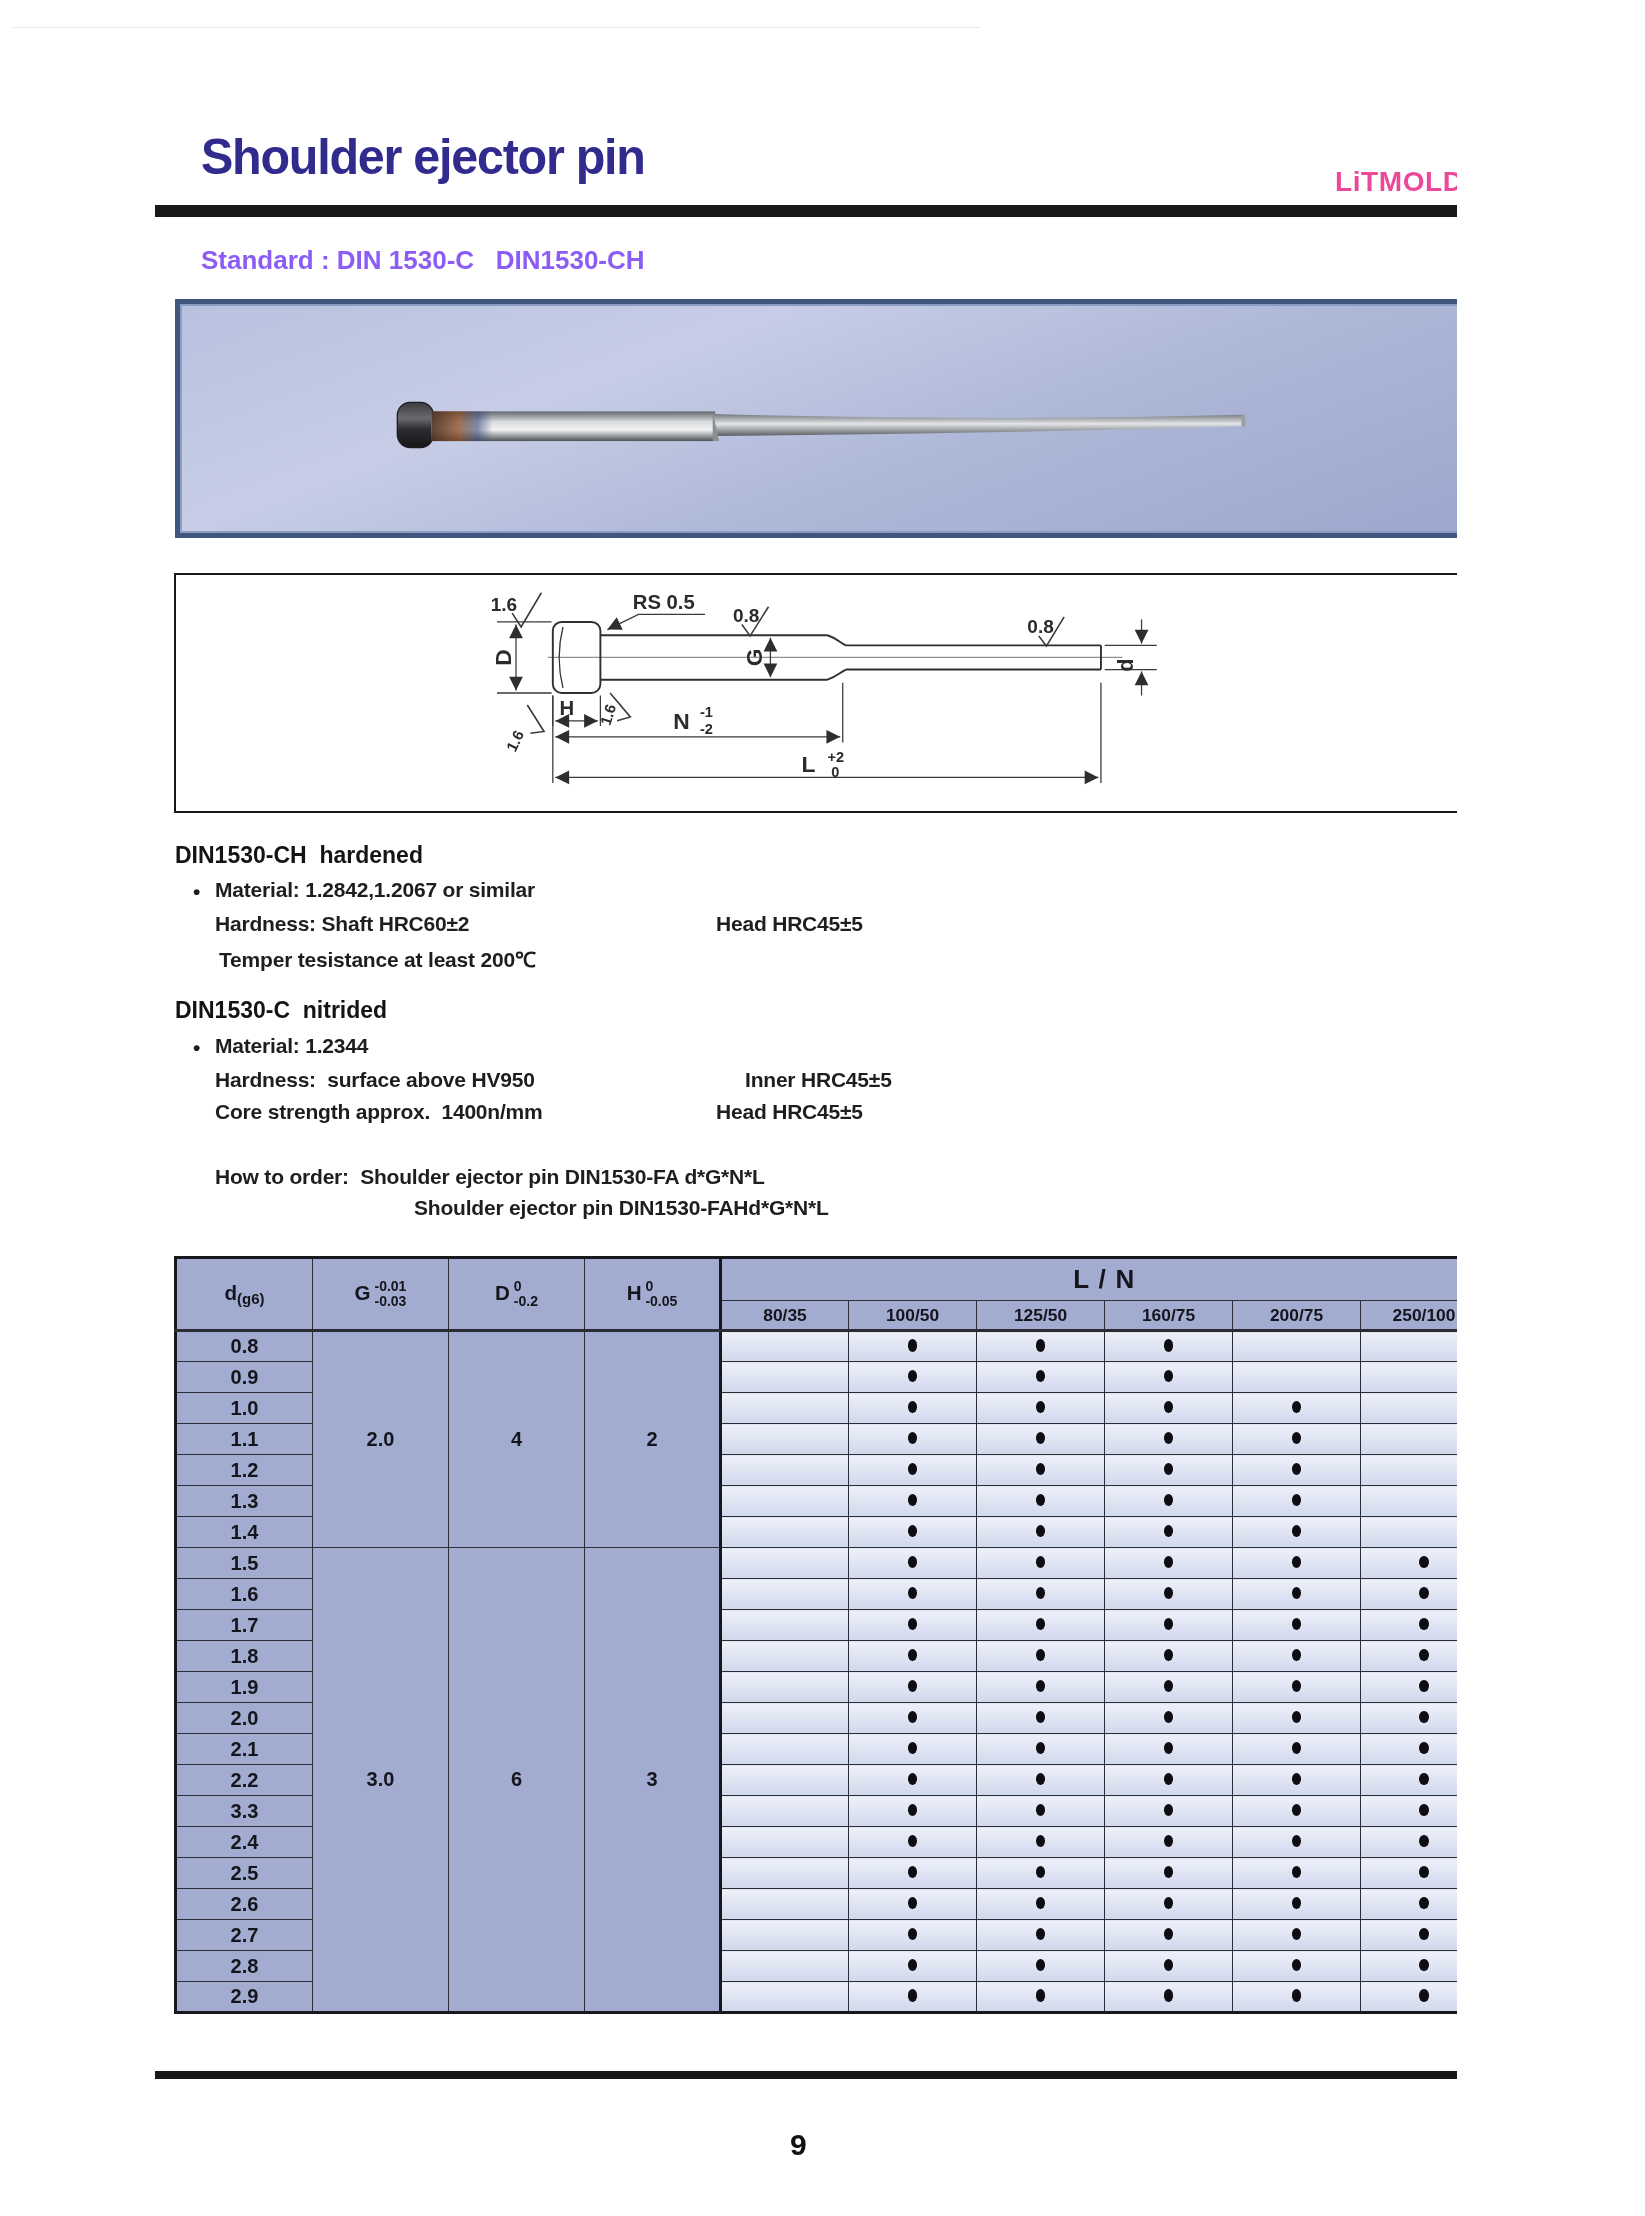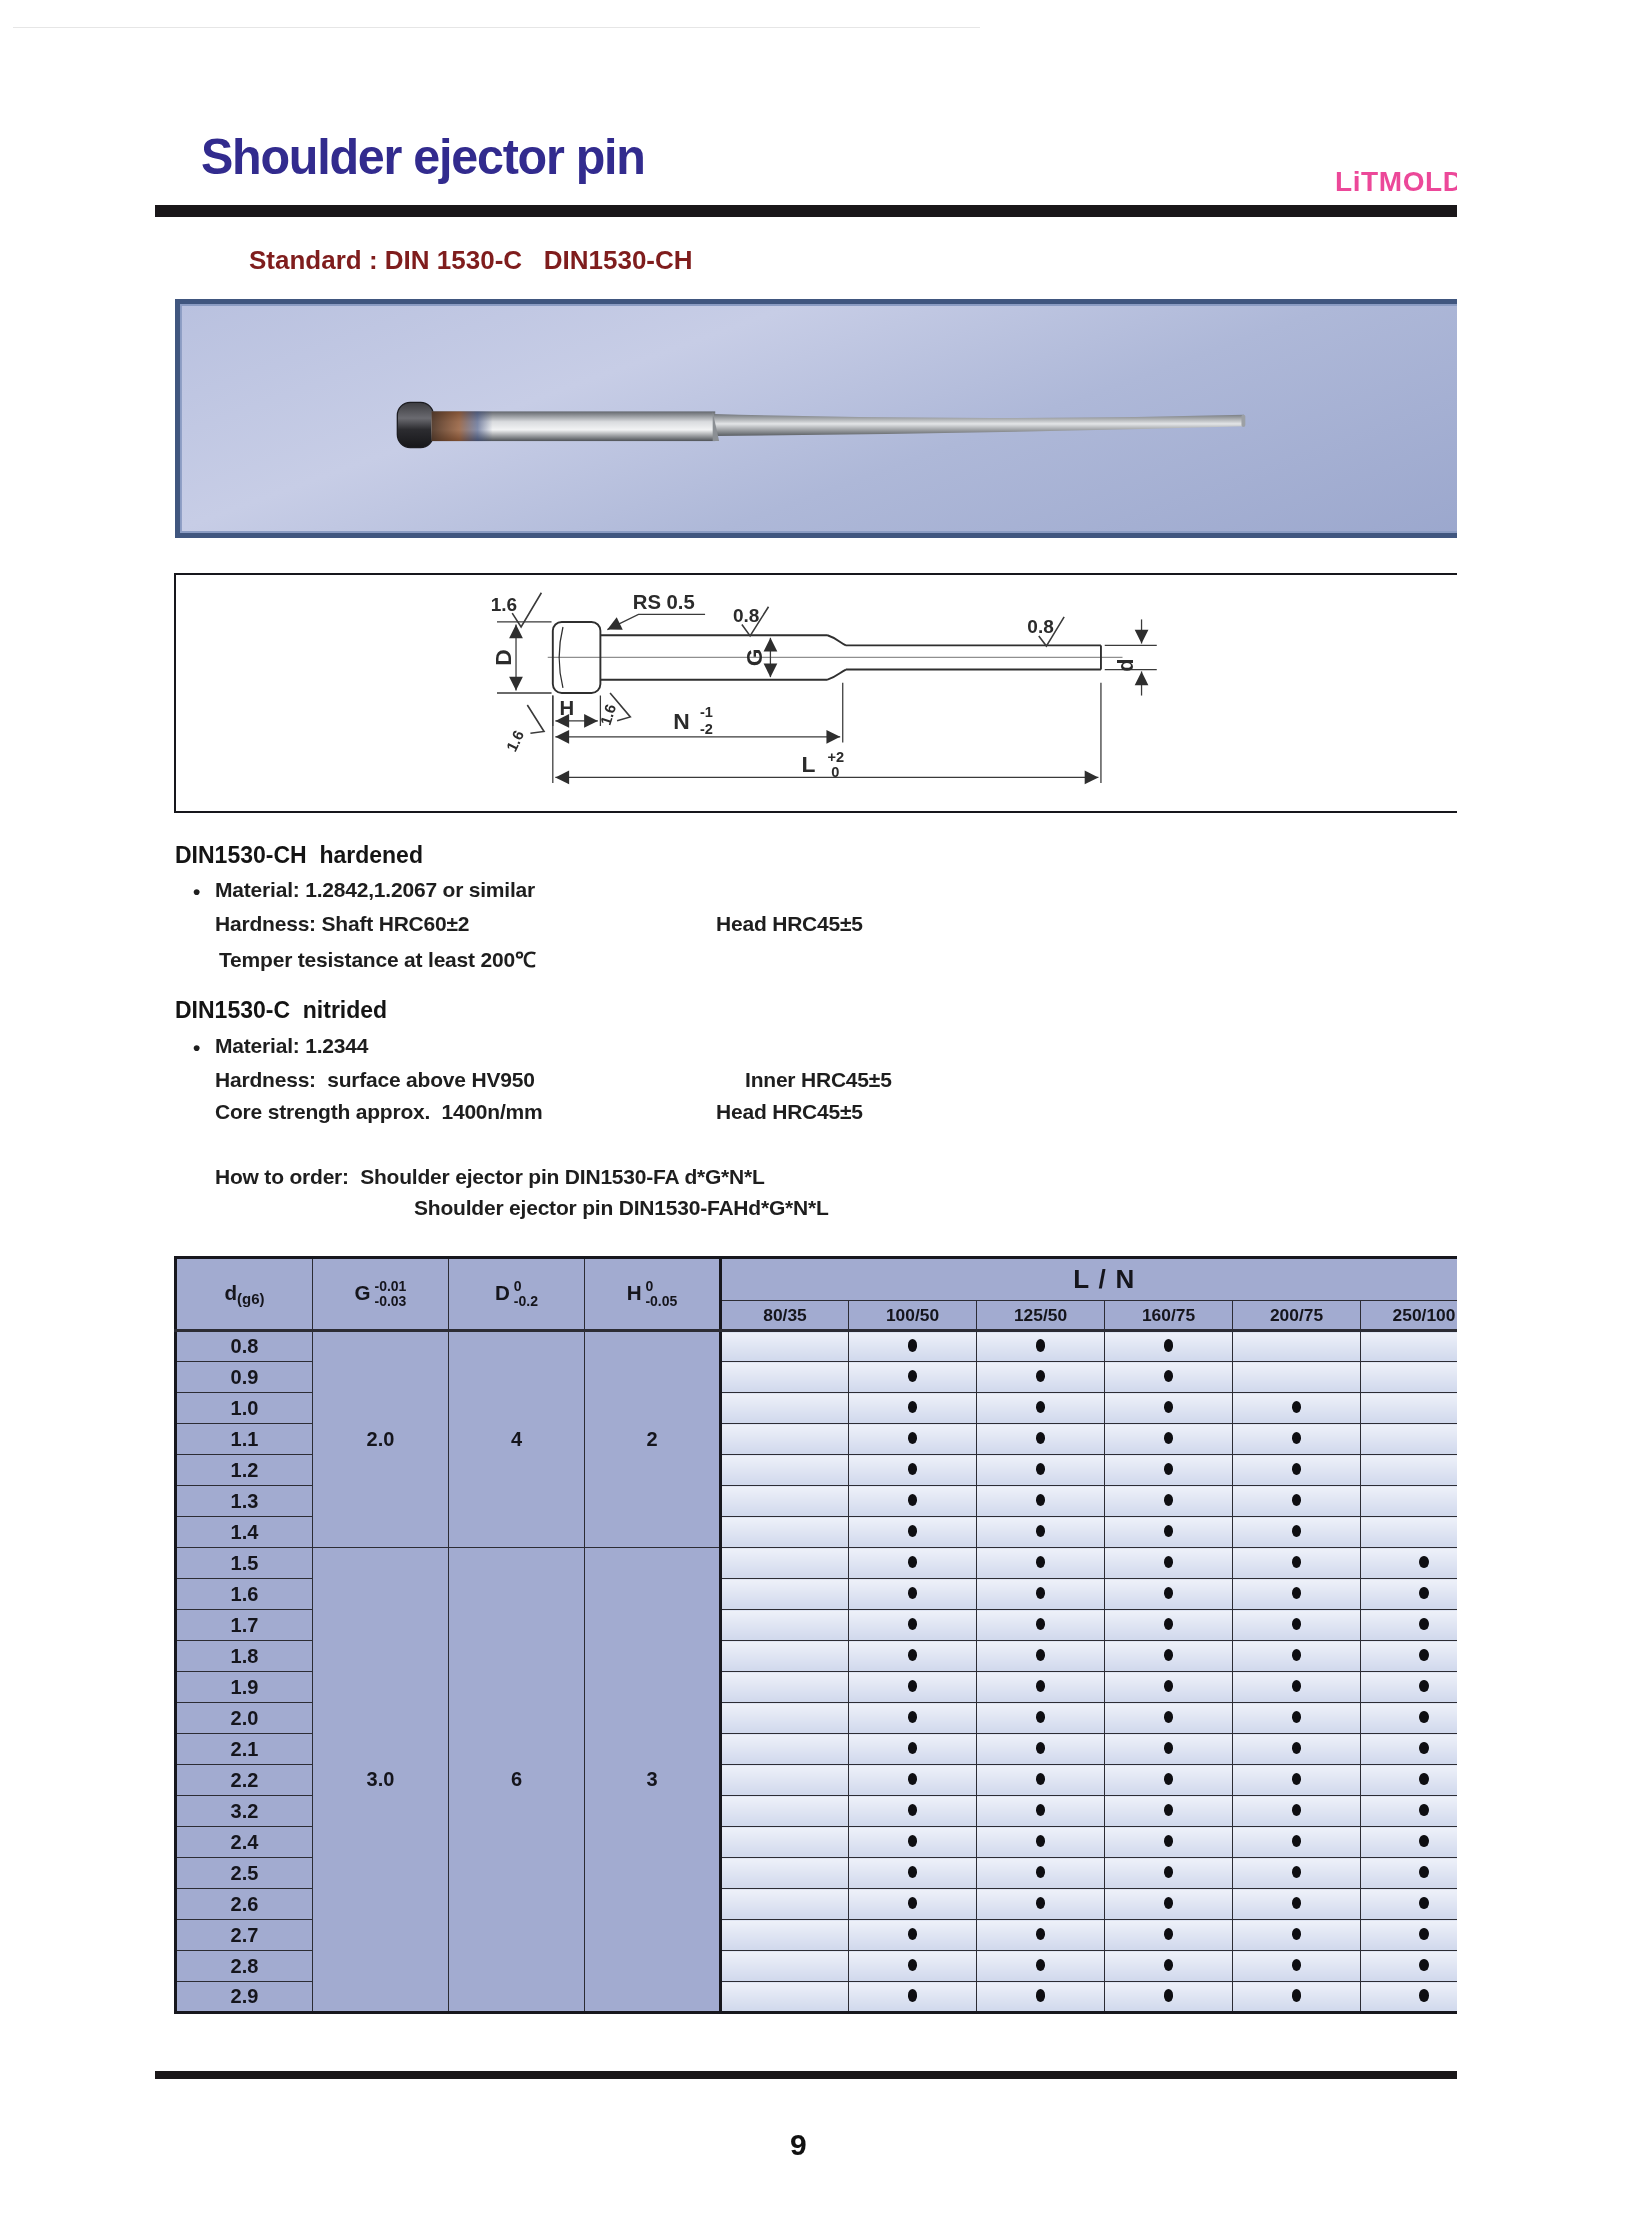--- a/index.html
+++ b/index.html
@@ -6,21 +6,21 @@
   #page{position:relative;width:1457px;height:2216px;background:#ffffff;overflow:hidden;
         font-family:"Liberation Sans",sans-serif;color:#1c1c1c;}
   .abs{position:absolute;}
   .pre{white-space:pre;}
 
   
   #page-title{left:201px;top:128px;font-size:50px;font-weight:bold;letter-spacing:-1.3px;
               color:#322b8e;transform:scaleX(.97);transform-origin:left top;}
   #brand{left:1335px;top:166px;font-size:28px;font-weight:bold;letter-spacing:0.6px;color:#ec4899;}
   #rule-top{left:155px;top:205px;width:1357px;height:11.6px;background:#1a1719;}
-  #standard-line{left:201px;top:245px;font-size:26px;font-weight:bold;color:#7f1d1d;margin-left:48px;}
+  #standard-line{left:201px;top:245px;font-size:26px;font-weight:bold;color:#8b5cf6;}
   #scan-line{left:13px;top:27px;width:967px;height:1.3px;background:#dcdcdc;opacity:.7;}
 
   
   #photo-panel{left:175px;top:299px;width:1312px;height:239px;box-sizing:border-box;
      border:5.2px solid #40567f;box-shadow:inset 0 0 0 1.9px #8b9cc3;
      background:linear-gradient(160deg,#b9c1df 0%,#c7cde6 32%,#aeb8d8 60%,#9ba7cd 100%);}
   #photo-panel svg{display:block;width:100%;height:100%;}
 
   
   #draw-panel{left:174px;top:573px;width:1314px;height:240px;box-sizing:border-box;
@@ -355,21 +355,21 @@
         <tr style="height: 31px;">
           <td class="dcol">2.2</td>
           <td class="lcell thickL"></td>
           <td class="lcell"><span class="dot"></span></td>
           <td class="lcell"><span class="dot"></span></td>
           <td class="lcell"><span class="dot"></span></td>
           <td class="lcell"><span class="dot"></span></td>
           <td class="lcell"><span class="dot"></span></td>
         </tr>
         <tr style="height: 31px;">
-          <td class="dcol">3.2</td>
+          <td class="dcol">3.3</td>
           <td class="lcell thickL"></td>
           <td class="lcell"><span class="dot"></span></td>
           <td class="lcell"><span class="dot"></span></td>
           <td class="lcell"><span class="dot"></span></td>
           <td class="lcell"><span class="dot"></span></td>
           <td class="lcell"><span class="dot"></span></td>
         </tr>
         <tr style="height: 31px;">
           <td class="dcol">2.4</td>
           <td class="lcell thickL"></td>

